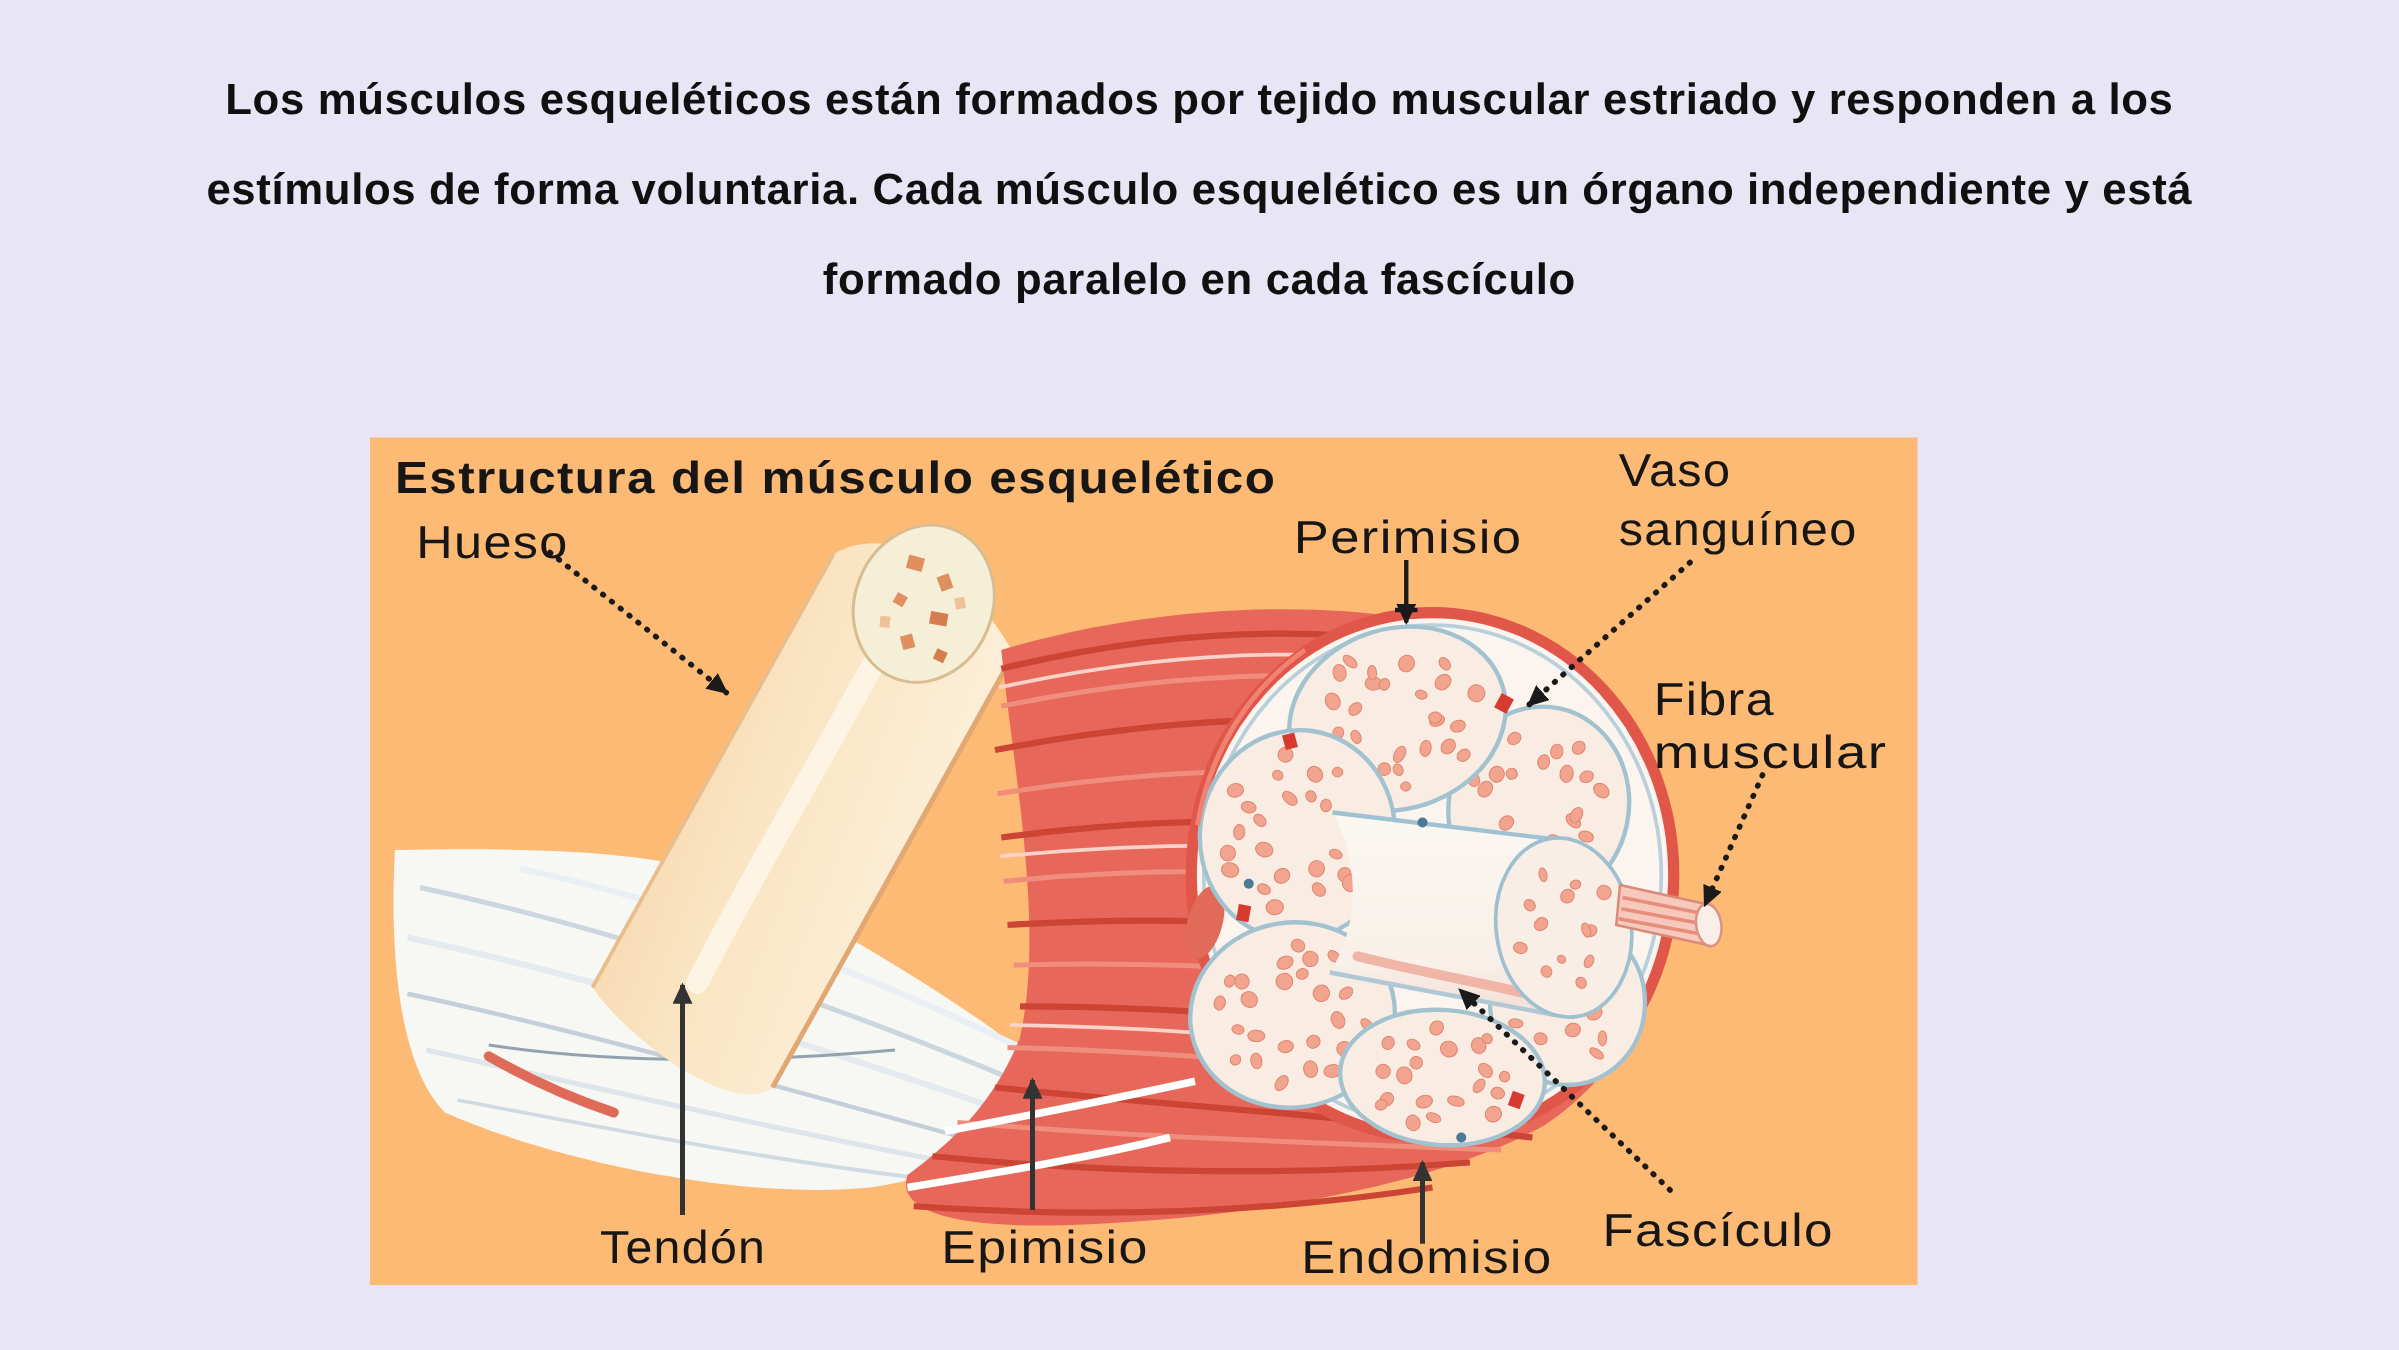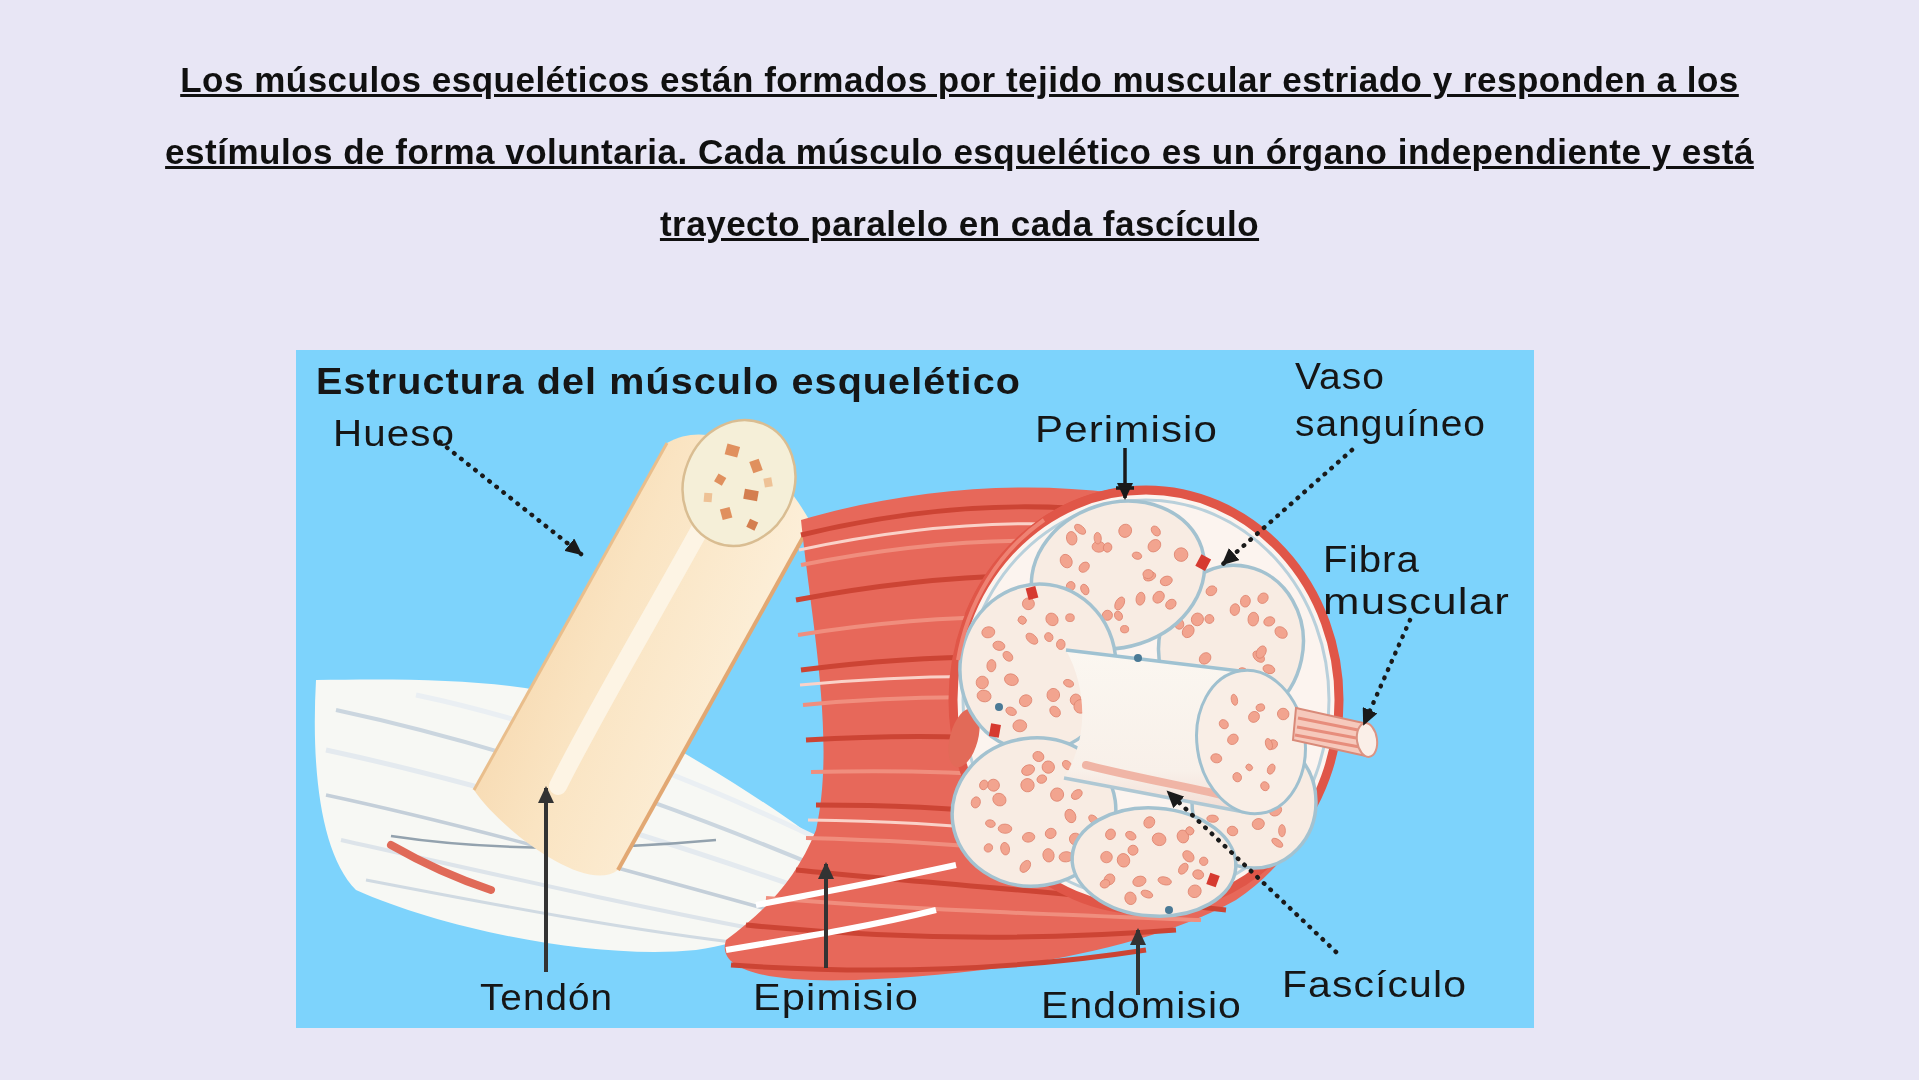--- a/index.html
+++ b/index.html
@@ -4,41 +4,41 @@
 <style>
   html,body{margin:0;padding:0;}
   body{
     width:1919px;height:1080px;overflow:hidden;position:relative;
     background:#e8e6f5;
     font-family:"Liberation Sans", sans-serif;
   }
   .intro{
     position:absolute;left:0;top:44px;width:1919px;
     text-align:center;color:#101010;
-    font-weight:bold;font-size:35px;line-height:72px;letter-spacing:.5px;text-decoration:underline;
+    font-weight:bold;font-size:35px;line-height:72px;letter-spacing:.5px;
   }
   .intro p{margin:0;}
   .panel{
     position:absolute;left:296px;top:350px;width:1238px;height:678px;
-    background:#7dd3fc;margin:0;
+    background:#fdba74;margin:0;
   }
   svg text{font-family:"Liberation Sans", sans-serif;fill:#161616;}
   .diagram-title{font-size:36px;font-weight:bold;letter-spacing:1px;}
   .lbl{font-size:37px;letter-spacing:1px;}
   .fdots ellipse{fill:#f2a48f;stroke:#de8570;stroke-width:.8;}
 </style>
 </head>
 <body>
 
 <main>
 
   <section class="intro">
     <p>Los músculos esqueléticos están formados por tejido muscular estriado y responden a los</p>
     <p>estímulos de forma voluntaria. Cada músculo esquelético es un órgano independiente y está</p>
-    <p>trayecto paralelo en cada fascículo</p>
+    <p>formado paralelo en cada fascículo</p>
   </section>
 
   <figure class="panel">
     <svg width="1238" height="678" viewBox="0 0 1238 678" xmlns="http://www.w3.org/2000/svg">
       <defs>
         <marker id="ahb" markerUnits="userSpaceOnUse" markerWidth="18" markerHeight="16" refX="15" refY="8" orient="auto">
           <path d="M0,0 L17,8 L0,16 Z" fill="#1a1a1a"></path>
         </marker>
         <marker id="ahg" markerUnits="userSpaceOnUse" markerWidth="18" markerHeight="16" refX="15" refY="8" orient="auto">
           <path d="M0,0 L17,8 L0,16 Z" fill="#333333"></path>

